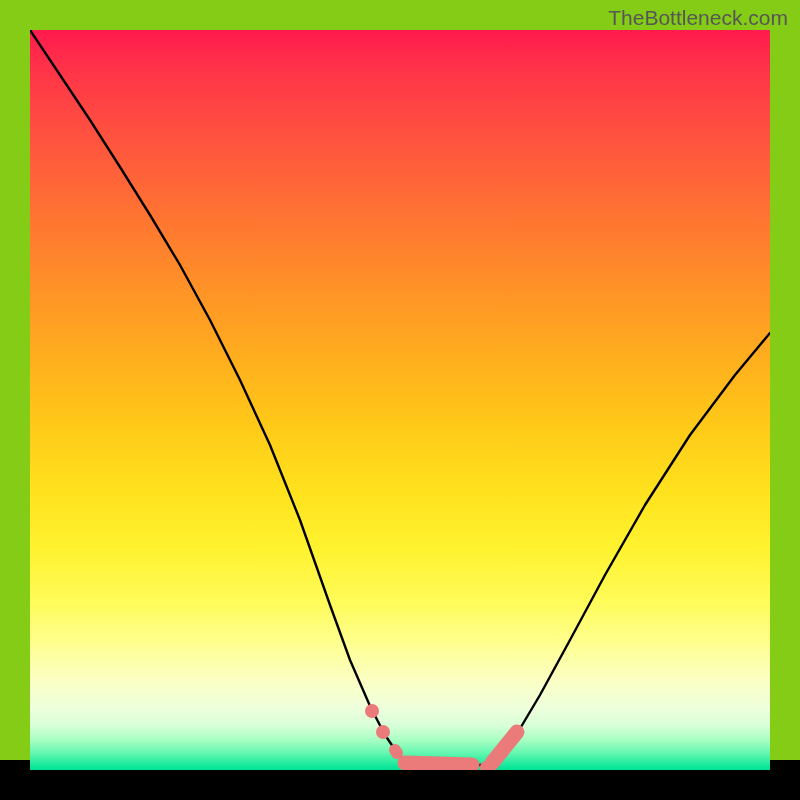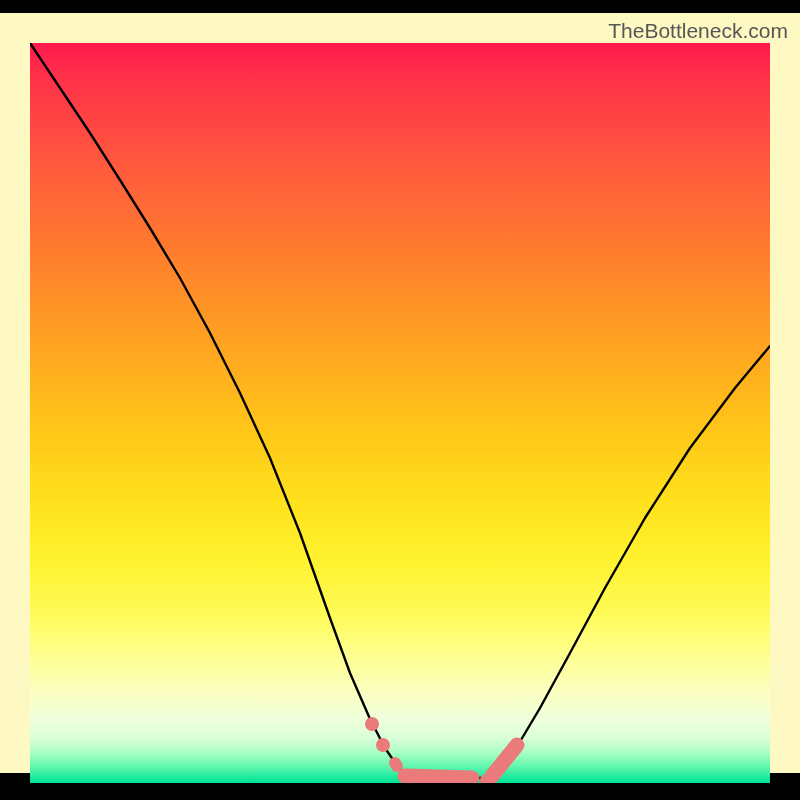--- a/index.html
+++ b/index.html
@@ -8,22 +8,21 @@
     width: 800px;
     height: 800px;
     overflow: hidden;
     background: #000;
     font-family: Arial, Helvetica, sans-serif;
   }
   .frame {
     position: absolute;
     left: 0; top: 0;
     width: 800px; height: 760px;
-    background: #fef9c3;
-    margin-top: 13px;
+    background: #84cc16;
   }
   .plot-area {
     position: absolute;
     left: 30px;
     top: 30px;
     width: 740px;
     height: 740px;
     overflow: hidden;
   }
   .gradient-bg {

